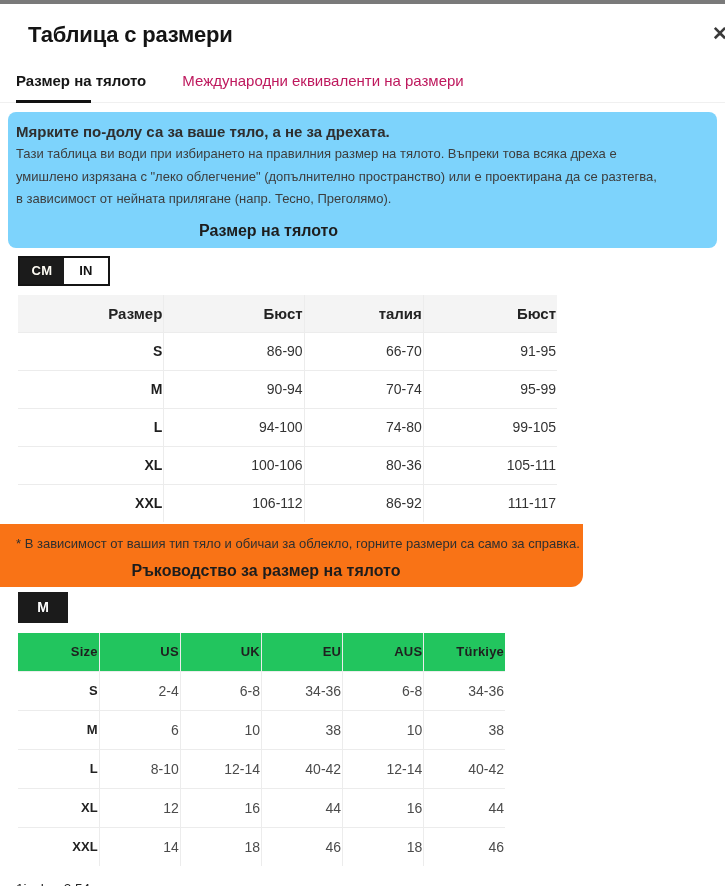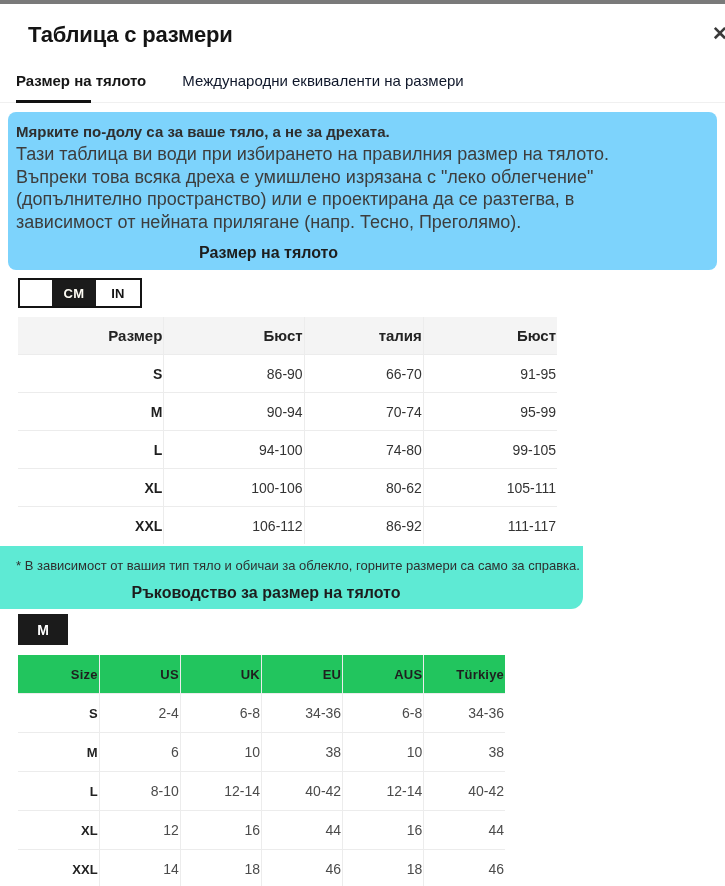--- a/index.html
+++ b/index.html
@@ -10,44 +10,44 @@
   .top-bar { height:4px; background:#7a7a7a; }
 
   .modal-header { padding:18px 16px 0 28px; position:relative; }
   .modal-title { font-size:22px; font-weight:bold; color:#141414; letter-spacing:-0.2px; }
   .close-btn {
     position:absolute; left:712px; top:20px; width:20px; height:20px;
     font-size:19px; line-height:20px; color:#3a3a3a; cursor:pointer; font-weight:bold;
   }
 
   .tab-bar { display:flex; gap:36px; padding:0 16px; margin-top:24px; border-bottom:1px solid #f0f0f0; }
-  .tab { font-size:15px; color:#0f172a; padding-bottom:13px; position:relative; cursor:pointer; white-space:nowrap; }
+  .tab { font-size:15px; color:#be185d; padding-bottom:13px; position:relative; cursor:pointer; white-space:nowrap; }
   .tab.active { color:#161616; font-weight:bold; }
   .tab.active::after {
     content:""; position:absolute; left:0; bottom:-1px; width:75px; height:3px; background:#111;
   }
 
   .desc-section { margin:9px 8px 0 8px; background:#7dd3fc; border-radius:8px; padding:11px 56px 8px 8px; }
   .desc-lead { font-size:15px; font-weight:bold; color:#2e2e2e; margin-bottom:3px; }
-  .desc-body { font-size:18px; line-height:22.5px; color:#3d3d3d; max-width:645px; }
+  .desc-body { font-size:13px; line-height:22.5px; color:#3d3d3d; max-width:645px; }
   .section-heading { margin-top:11px; width:505px; text-align:center; font-size:16px; font-weight:bold; color:#1d1d1d; }
 
-  .unit-toggle { display:inline-flex; margin:8px 0 0 18px; border:2px solid #141414; background:#fff;padding-left:32px; }
+  .unit-toggle { display:inline-flex; margin:8px 0 0 18px; border:2px solid #141414; background:#fff; }
   .unit-option { width:44px; height:26px; display:flex; align-items:center; justify-content:center;
     font-size:13px; font-weight:bold; color:#141414; cursor:pointer; letter-spacing:0.3px; }
   .unit-option.active { background:#1b1b1b; color:#fffdf5; }
 
   table.size-table { border-collapse:collapse; margin:9px 0 0 18px; border-style:hidden; }
   table.size-table th, table.size-table td { border:1px solid #ececec; text-align:right; }
   table.body-table { width:539px; }
   table.body-table th { background:#f4f4f4; height:35px; font-size:15px; font-weight:bold; color:#232323; }
   table.body-table td { height:35px; font-size:14px; color:#333; }
   table.body-table td:first-child { font-weight:bold; color:#1e1e1e; }
 
-  .footnote-block { margin-top:2px; width:567px; background:#5eead4; border-radius:0 0 12px 0; padding:12px 0 7px 16px; }
+  .footnote-block { margin-top:2px; width:567px; background:#f97316; border-radius:0 0 12px 0; padding:12px 0 7px 16px; }
   .footnote { font-size:13px; color:#2f2f2f; }
   .footnote-block .section-heading { margin-top:11px; width:500px; }
 
   .size-badge { margin:5px 0 0 18px; width:50px; height:31px; background:#1b1b1b; color:#fff;
     display:flex; align-items:center; justify-content:center; font-size:14px; font-weight:bold; cursor:pointer; }
 
   table.intl-table { width:487px; margin-top:10px; table-layout:fixed; }
   table.intl-table th { background:#22c55e; height:36px; font-size:13px; font-weight:bold; color:#1f1f1f; letter-spacing:0.2px; }
   table.intl-table td { height:36px; font-size:14px; color:#4b4b4b; }
   table.intl-table td:first-child { font-weight:bold; color:#222; font-size:13px; }
@@ -106,21 +106,21 @@
       </tr>
       <tr>
         <td>L</td>
         <td>94-100</td>
         <td>74-80</td>
         <td>99-105</td>
       </tr>
       <tr>
         <td>XL</td>
         <td>100-106</td>
-        <td>80-62</td>
+        <td>80-36</td>
         <td>105-111</td>
       </tr>
       <tr>
         <td>XXL</td>
         <td>106-112</td>
         <td>86-92</td>
         <td>111-117</td>
       </tr>
     </tbody>
   </table>

